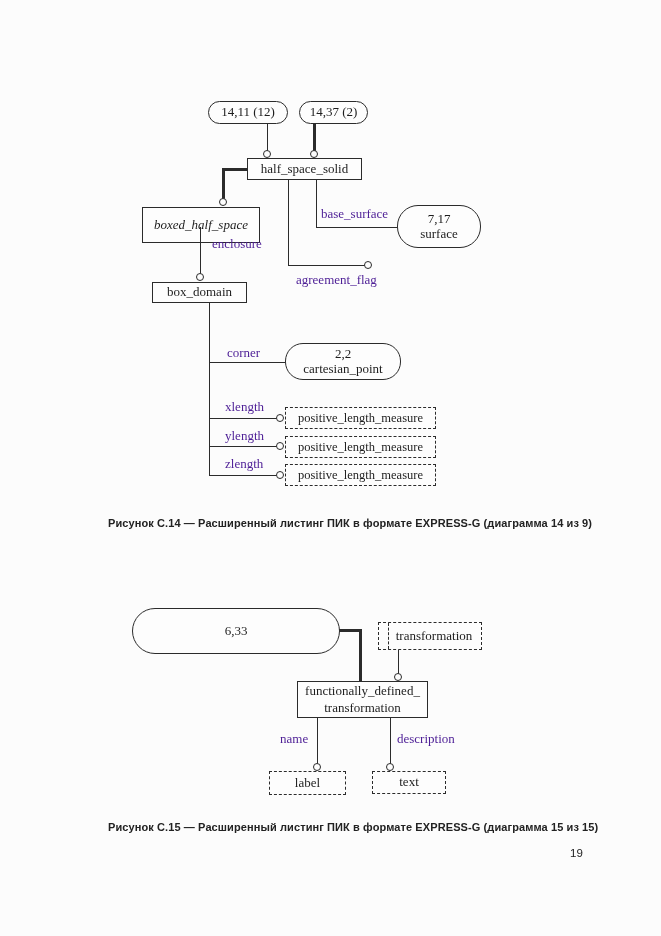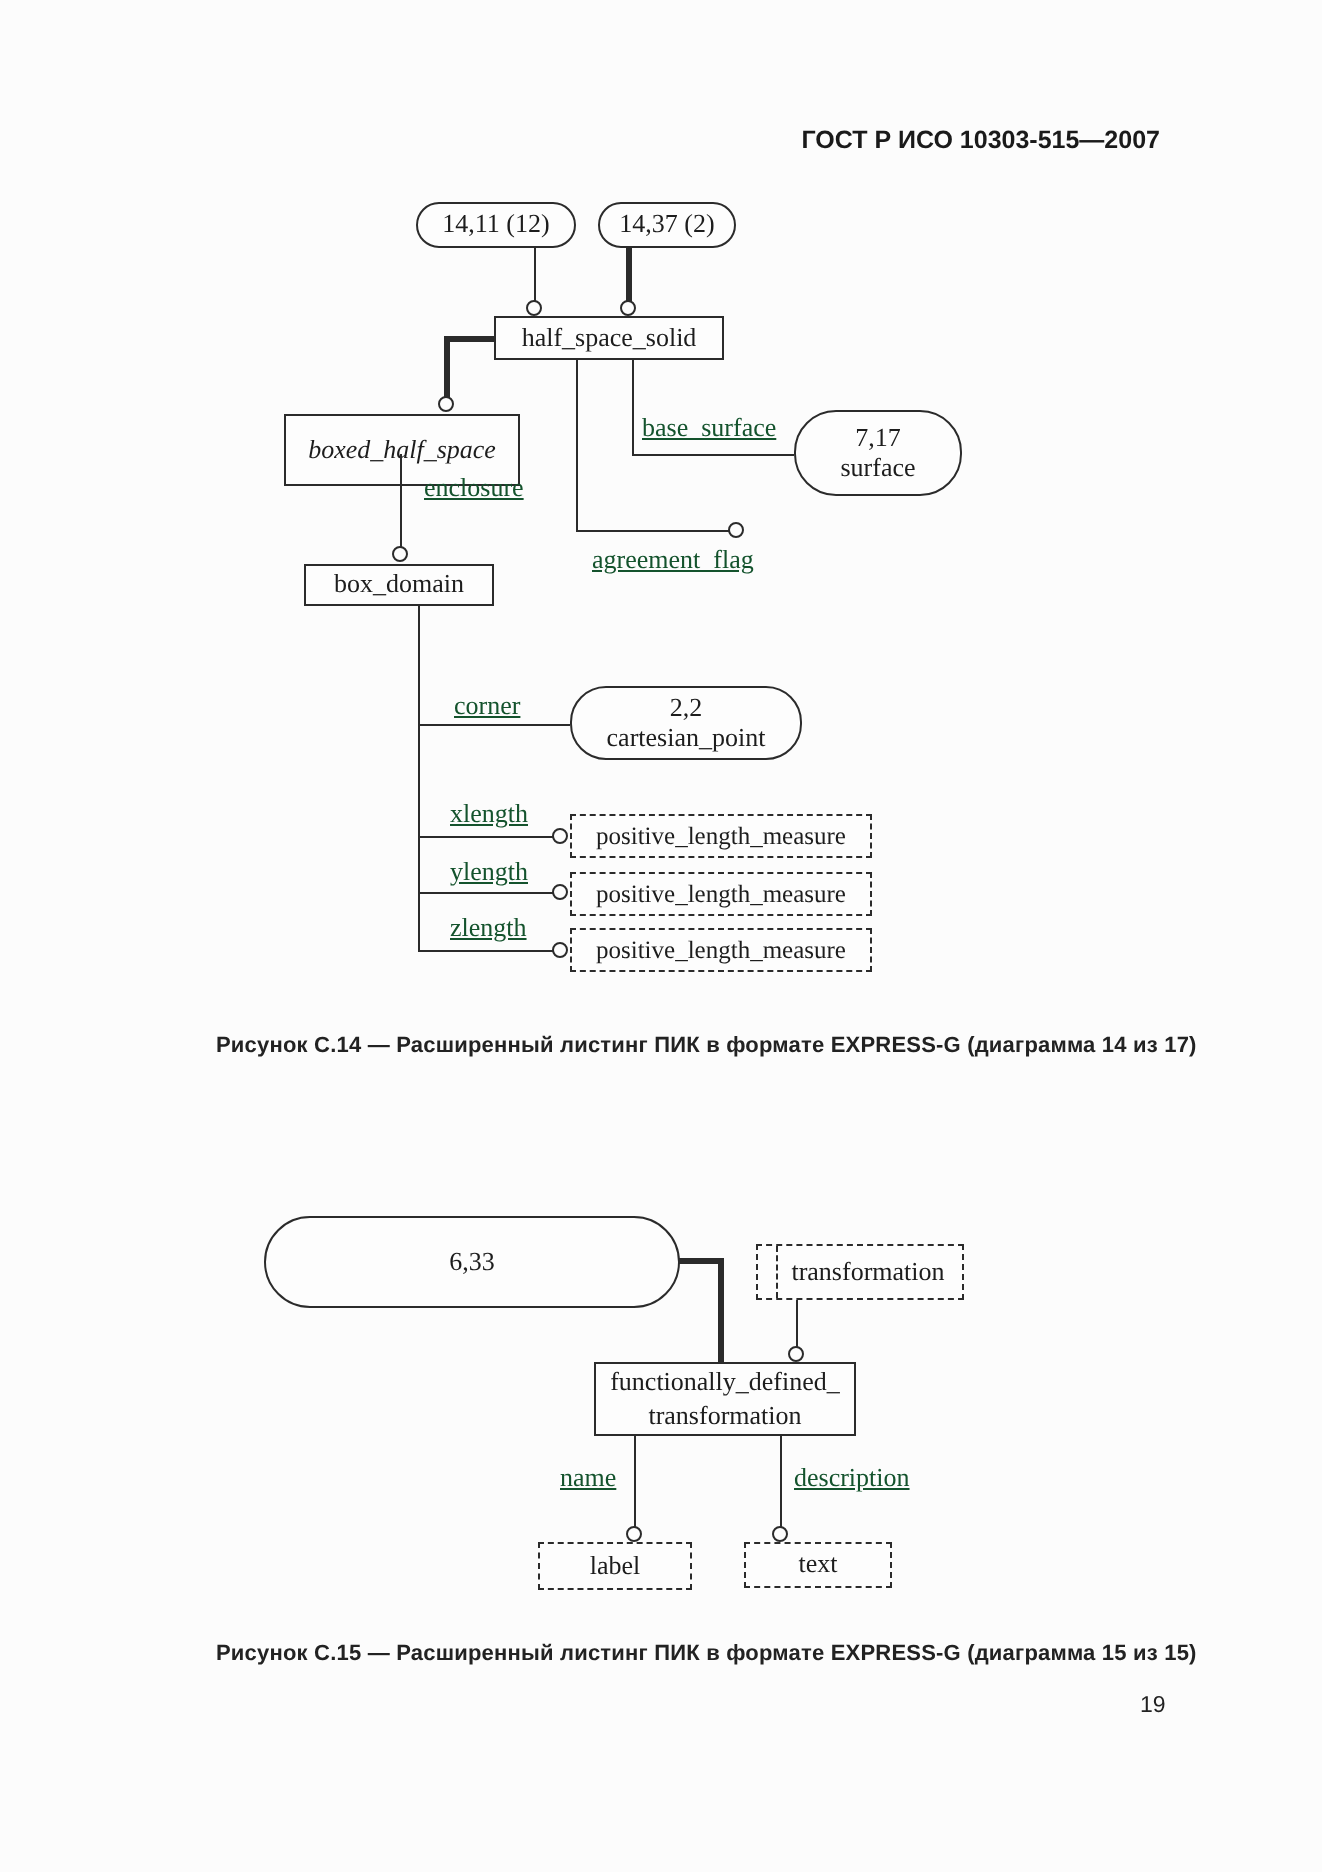--- a/index.html
+++ b/index.html
@@ -25,29 +25,28 @@
     display:flex; flex-direction:column; align-items:center; justify-content:center;
     font-size:13px; text-align:center; line-height:1.15; white-space:nowrap;
   }
   .dash { border:1.5px dashed #2b2b2b; }
   .hline { position:absolute; background:#2b2b2b; height:1px; }
   .vline { position:absolute; background:#2b2b2b; width:1px; }
   .circle {
     position:absolute; width:8px; height:8px; border:1.3px solid #2b2b2b;
     border-radius:50%; background:#fdfdfd; z-index:3;
   }
-  .attr { position:absolute; font-size:13px; white-space:nowrap; color:#14532d;text-decoration:underline; }
+  .attr { position:absolute; font-size:13px; white-space:nowrap; color:#4c1d95; }
   .selmark { position:absolute; left:9px; top:0; bottom:0; border-left:1.5px dashed #2b2b2b; }
 </style>
 </head>
 <body>
 
 <div id="page">
 
-  <div class="hdr" style="left:280px; top:63px; width:300px;">ГОСТ Р ИСО 10303-515—2007</div>
 
   <div class="ent" style="left:208px; top:101px; width:80px; height:23px; border-radius:12px;">
     <span>14,11 (12)</span>
   </div>
   <div class="ent" style="left:299px; top:101px; width:69px; height:23px; border-radius:12px;">
     <span>14,37 (2)</span>
   </div>
 
   <div class="vline" style="left:267px; top:124px; height:27px;"></div>
   <div class="vline" style="left:313px; top:124px; width:3px; height:27px;"></div>
@@ -110,21 +109,21 @@
     <span>positive_length_measure</span>
   </div>
 
   <div class="hline" style="left:209px; top:475px; width:68px;"></div>
   <div class="circle" style="left:276px; top:471px;"></div>
   <div class="attr" style="left:225px; top:456px;">zlength</div>
   <div class="ent dash" style="left:285px; top:464px; width:151px; height:22px; font-size:12.5px;">
     <span>positive_length_measure</span>
   </div>
 
-  <div class="caption" style="left:108px; top:517px;">Рисунок С.14 — Расширенный листинг ПИК в формате EXPRESS-G (диаграмма 14 из 17)</div>
+  <div class="caption" style="left:108px; top:517px;">Рисунок С.14 — Расширенный листинг ПИК в формате EXPRESS-G (диаграмма 14 из 9)</div>
 
   <div class="ent" style="left:132px; top:608px; width:208px; height:46px; border-radius:23px;">
     <span>6,33</span>
   </div>
 
   <div class="hline" style="left:339px; top:629px; width:23px; height:3px;"></div>
   <div class="vline" style="left:359px; top:629px; width:3px; height:53px;"></div>
 
   <div class="ent dash" style="left:378px; top:622px; width:104px; height:28px;">
     <div class="selmark"></div>

